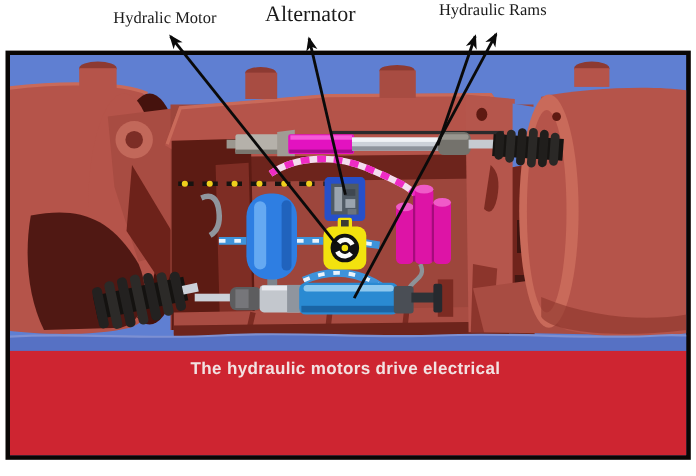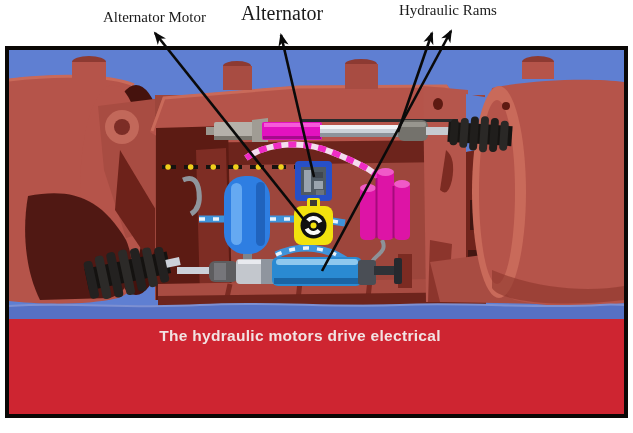--- a/index.html
+++ b/index.html
@@ -6,21 +6,21 @@
   .stage{position:relative;width:633px;height:433px;background:#ffffff;overflow:hidden;
          font-family:"Liberation Sans",sans-serif;}
   .stage svg{position:absolute;left:0;top:0;}
   .lbl{position:absolute;font-family:"Liberation Serif",serif;color:var(--label,#1b1b1b);
        white-space:nowrap;}
   .lbl-motor{left:103px;top:9px;font-size:15px;}
   .lbl-alt{left:241px;top:2px;font-size:20px;}
   .lbl-rams{left:399px;top:2px;font-size:15px;}
   .caption{position:absolute;left:0;top:326px;width:600px;text-align:center;
            font-weight:bold;font-size:15.5px;line-height:20px;letter-spacing:.3px;
-           color:var(--caption,#f2e2e2);}
+           color:var(--caption,#f2e2e2);padding-left:14px;}
   
   .cHull{fill:var(--hull,#b5544a);} .cHull2{fill:var(--hull2,#a84c42);} .cHullD{fill:var(--hull-dark,#8c352c);}
   .cDeep{fill:var(--deep,#45120d);} .cDeep2{fill:var(--deep2,#5c1b13);}
   .cWall{fill:var(--wall,#9d463c);} .cSky{fill:var(--sky,#5f7fd2);}
   .cSilver{fill:var(--silver,#ccd1d9);}
   .arrow{stroke:var(--arrow,#0a0a0a);stroke-width:2.6;fill:none;}
 </style>
 </head>
 <body>
 
@@ -222,20 +222,20 @@
     </g>
 
     <g>
       <path class="arrow" marker-end="url(#ah)" d="M305,221 L155,33"></path>
       <path class="arrow" marker-end="url(#ah)" d="M314,177 L281,35"></path>
       <path class="arrow" marker-end="url(#ah)" d="M398,132 L432,33"></path>
       <path class="arrow" marker-end="url(#ah)" d="M322,271 L451,31"></path>
     </g>
   </svg>
 
-  <div class="lbl lbl-motor">Alternator Motor</div>
+  <div class="lbl lbl-motor">Hydralic Motor</div>
   <div class="lbl lbl-alt">Alternator</div>
   <div class="lbl lbl-rams">Hydraulic Rams</div>
 
   <div class="caption">
     <div>The hydraulic motors drive electrical</div>
   </div>
 </div>
 
 </body></html>

